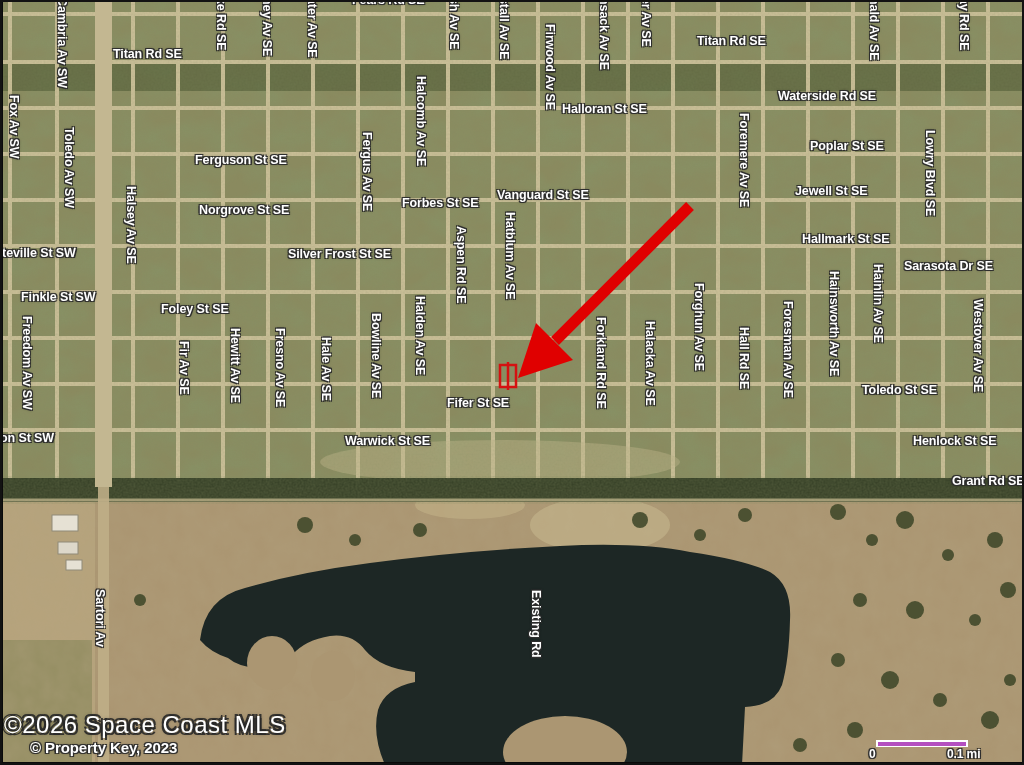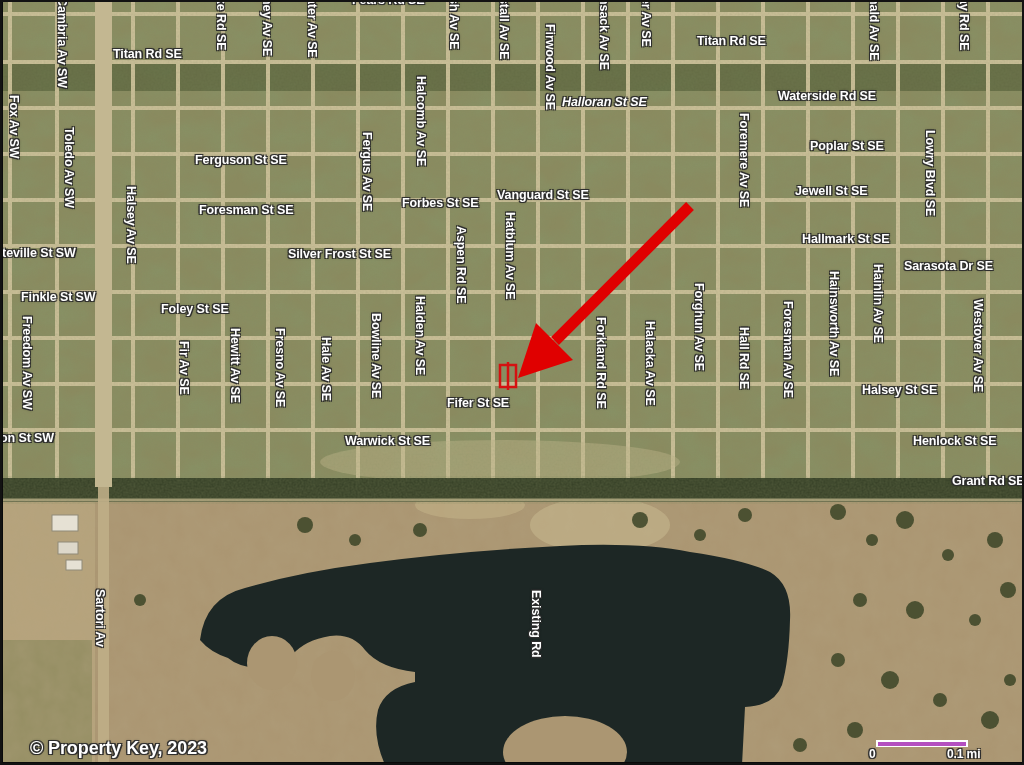--- a/index.html
+++ b/index.html
@@ -8,21 +8,21 @@
   .map svg{position:absolute;left:0;top:0;z-index:1;}
   .lbl{position:absolute;z-index:10;color:#fff;font-weight:bold;font-size:12.5px;line-height:14px;
        white-space:nowrap;letter-spacing:-0.1px;
        text-shadow:-1.3px -1.3px 0 rgba(45,45,45,.95),1.3px -1.3px 0 rgba(45,45,45,.95),
                    -1.3px 1.3px 0 rgba(45,45,45,.95),1.3px 1.3px 0 rgba(45,45,45,.95),
                    0 0 3px rgba(0,0,0,.65);}
   .lbl.v{transform:rotate(90deg);transform-origin:0 0;}
   .lbl.attr1{font-size:24px;font-weight:400;letter-spacing:.5px;line-height:26px;
        text-shadow:-2px -2px 0 rgba(40,40,40,.9),2px -2px 0 rgba(40,40,40,.9),
                    -2px 2px 0 rgba(40,40,40,.9),2px 2px 0 rgba(40,40,40,.9),0 0 4px rgba(0,0,0,.7);}
-  .lbl.attr2{font-size:18px;padding-left:16px;}
+  .lbl.attr2{font-size:15px;padding-left:16px;}
   .lbl.scale-lbl{font-size:12px;}
   .frame{position:absolute;inset:0;z-index:40;pointer-events:none;
        box-shadow:inset 0 0 0 2px #121212, inset 0 -3px 0 #0a0a0a, inset 3px 0 0 #0a0a0a;}
 </style>
 </head>
 <body>
 
 <div class="map">
 
   <svg width="1024" height="765" viewBox="0 0 1024 765">
@@ -163,35 +163,35 @@
       <rect x="876" y="740" width="92" height="7" fill="#ffffff"></rect>
       <rect id="scaleBarRect" x="878" y="742" width="88" height="4" fill="#b44fc0"></rect>
     </g>
   </svg>
 
   <div id="labelLayer">
       <span class="lbl" style="left: 113px; top: 47px;">Titan Rd SE</span>
       <span class="lbl" style="left: 352px; top: -7px;">Fears Rd SE</span>
       <span class="lbl" style="left: 697px; top: 34px;">Titan Rd SE</span>
       <span class="lbl" style="left: 778px; top: 89px;">Waterside Rd SE</span>
-      <span class="lbl" style="left: 562px; top: 95px; font-style: italic;">Halloran St SE</span>
+      <span class="lbl" style="left: 562px; top: 102px;">Halloran St SE</span>
       <span class="lbl" style="left: 497px; top: 146px; margin-top: 42px;">Vanguard St SE</span>
       <span class="lbl" style="left: 790px; top: 139px; padding-left: 20px;">Poplar St SE</span>
       <span class="lbl" style="left: 195px; top: 153px;">Ferguson St SE</span>
       <span class="lbl" style="left: 795px; top: 184px;">Jewell St SE</span>
-      <span class="lbl" style="left: 199px; top: 203px;">Foresman St SE</span>
+      <span class="lbl" style="left: 199px; top: 203px;">Norgrove St SE</span>
       <span class="lbl" style="left: 402px; top: 196px;">Forbes St SE</span>
       <span class="lbl" style="left: 802px; top: 232px;">Hallmark St SE</span>
       <span class="lbl" style="left: -2px; top: 246px;">tteville St SW</span>
       <span class="lbl" style="left: 288px; top: 247px;">Silver Frost St SE</span>
       <span class="lbl" style="left: 904px; top: 259px;">Sarasota Dr SE</span>
       <span class="lbl" style="left: 21px; top: 290px;">Finkle St SW</span>
       <span class="lbl" style="left: 122px; top: 302px; padding-left: 39px;">Foley St SE</span>
       <span class="lbl" style="left: 447px; top: 396px;">Fifer St SE</span>
-      <span class="lbl" style="left: 862px; top: 383px;">Halsey St SE</span>
+      <span class="lbl" style="left: 862px; top: 383px;">Toledo St SE</span>
       <span class="lbl" style="left: 0px; top: 431px;">on St SW</span>
       <span class="lbl" style="left: 345px; top: 434px;">Warwick St SE</span>
       <span class="lbl" style="left: 913px; top: 434px;">Henlock St SE</span>
       <span class="lbl" style="left: 952px; top: 474px;">Grant Rd SE</span>
       <span class="lbl v" style="left: 69px; top: -3px;">Cambria Av SW</span>
       <span class="lbl v" style="left: 228px; top: -3px;">ke Rd SE</span>
       <span class="lbl v" style="left: 274px; top: -3px;">ney Av SE</span>
       <span class="lbl v" style="left: 319px; top: -3px;">ater Av SE</span>
       <span class="lbl v" style="left: 461px; top: -3px;">sh Av SE</span>
       <span class="lbl v" style="left: 511px; top: -3px;">stall Av SE</span>
@@ -221,18 +221,19 @@
       <span class="lbl v" style="left: 657px; top: 321px;">Halacka Av SE</span>
       <span class="lbl v" style="left: 751px; top: 327px;">Hall Rd SE</span>
       <span class="lbl v" style="left: 191px; top: 341px;">Fir Av SE</span>
       <span class="lbl v" style="left: 242px; top: 328px;">Hewitt Av SE</span>
       <span class="lbl v" style="left: 287px; top: 328px;">Fresno Av SE</span>
       <span class="lbl v" style="left: 333px; top: 337px;">Hale Av SE</span>
       <span class="lbl v" style="left: 107px; top: 589px;">Sartori Av</span>
       <span class="lbl v" style="left: 543px; top: 590px;">Existing Rd</span>
     </div>
 
+  <div class="lbl attr1" style="left:4px;top:712px;">©2026 Space Coast MLS</div>
   <div class="lbl attr2" style="left:14px;top:741px;">© Property Key, 2023</div>
   <div class="lbl scale-lbl" style="left:869px;top:747px;">0</div>
   <div class="lbl scale-lbl" style="left:947px;top:747px;">0.1 mi</div>
 
   <div class="frame"></div>
 </div>
 
 </body></html>

